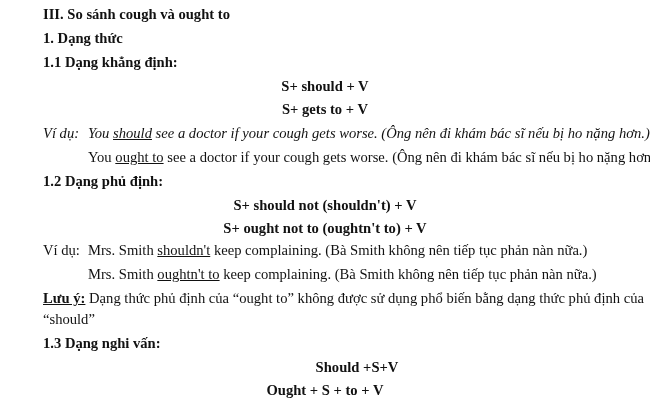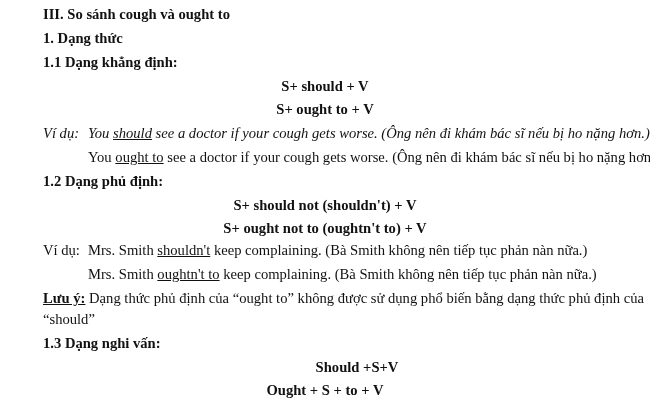--- a/index.html
+++ b/index.html
@@ -17,21 +17,21 @@
 </style>
 </head>
 <body>
 
 <div>
   <div class="line b" style="left:43px; top:5px;">III. So sánh cough và ought to</div>
   <div class="line b" style="left:43px; top:29px;">1. Dạng thức</div>
   <div class="line b" style="left:43px; top:53px;">1.1 Dạng khẳng định:</div>
 
   <div class="line b center" style="top:77px;">S+ should + V</div>
-  <div class="line b center" style="top:100px;">S+ ought to + V</div>
+  <div class="line b center" style="top:100px;">S+ gets to + V</div>
 
   <div class="line" style="left:43px; top:124px;font-style:italic;">
     <span class="lab">Ví dụ:</span><span>You </span><span class="u">should</span><span> see a doctor if your cough gets worse. (Ông nên đi khám bác sĩ nếu bị ho nặng hơn.)</span>
   </div>
   <div class="line" style="left:88px; top:148px;">
     <span>You </span><span class="u">ought to</span><span> see a doctor if your cough gets worse. (Ông nên đi khám bác sĩ nếu bị ho nặng hơn.)</span>
   </div>
 
   <div class="line b" style="left:43px; top:172px;">1.2 Dạng phủ định:</div>
   <div class="line b center" style="top:196px;">S+ should not (shouldn't) + V</div>

